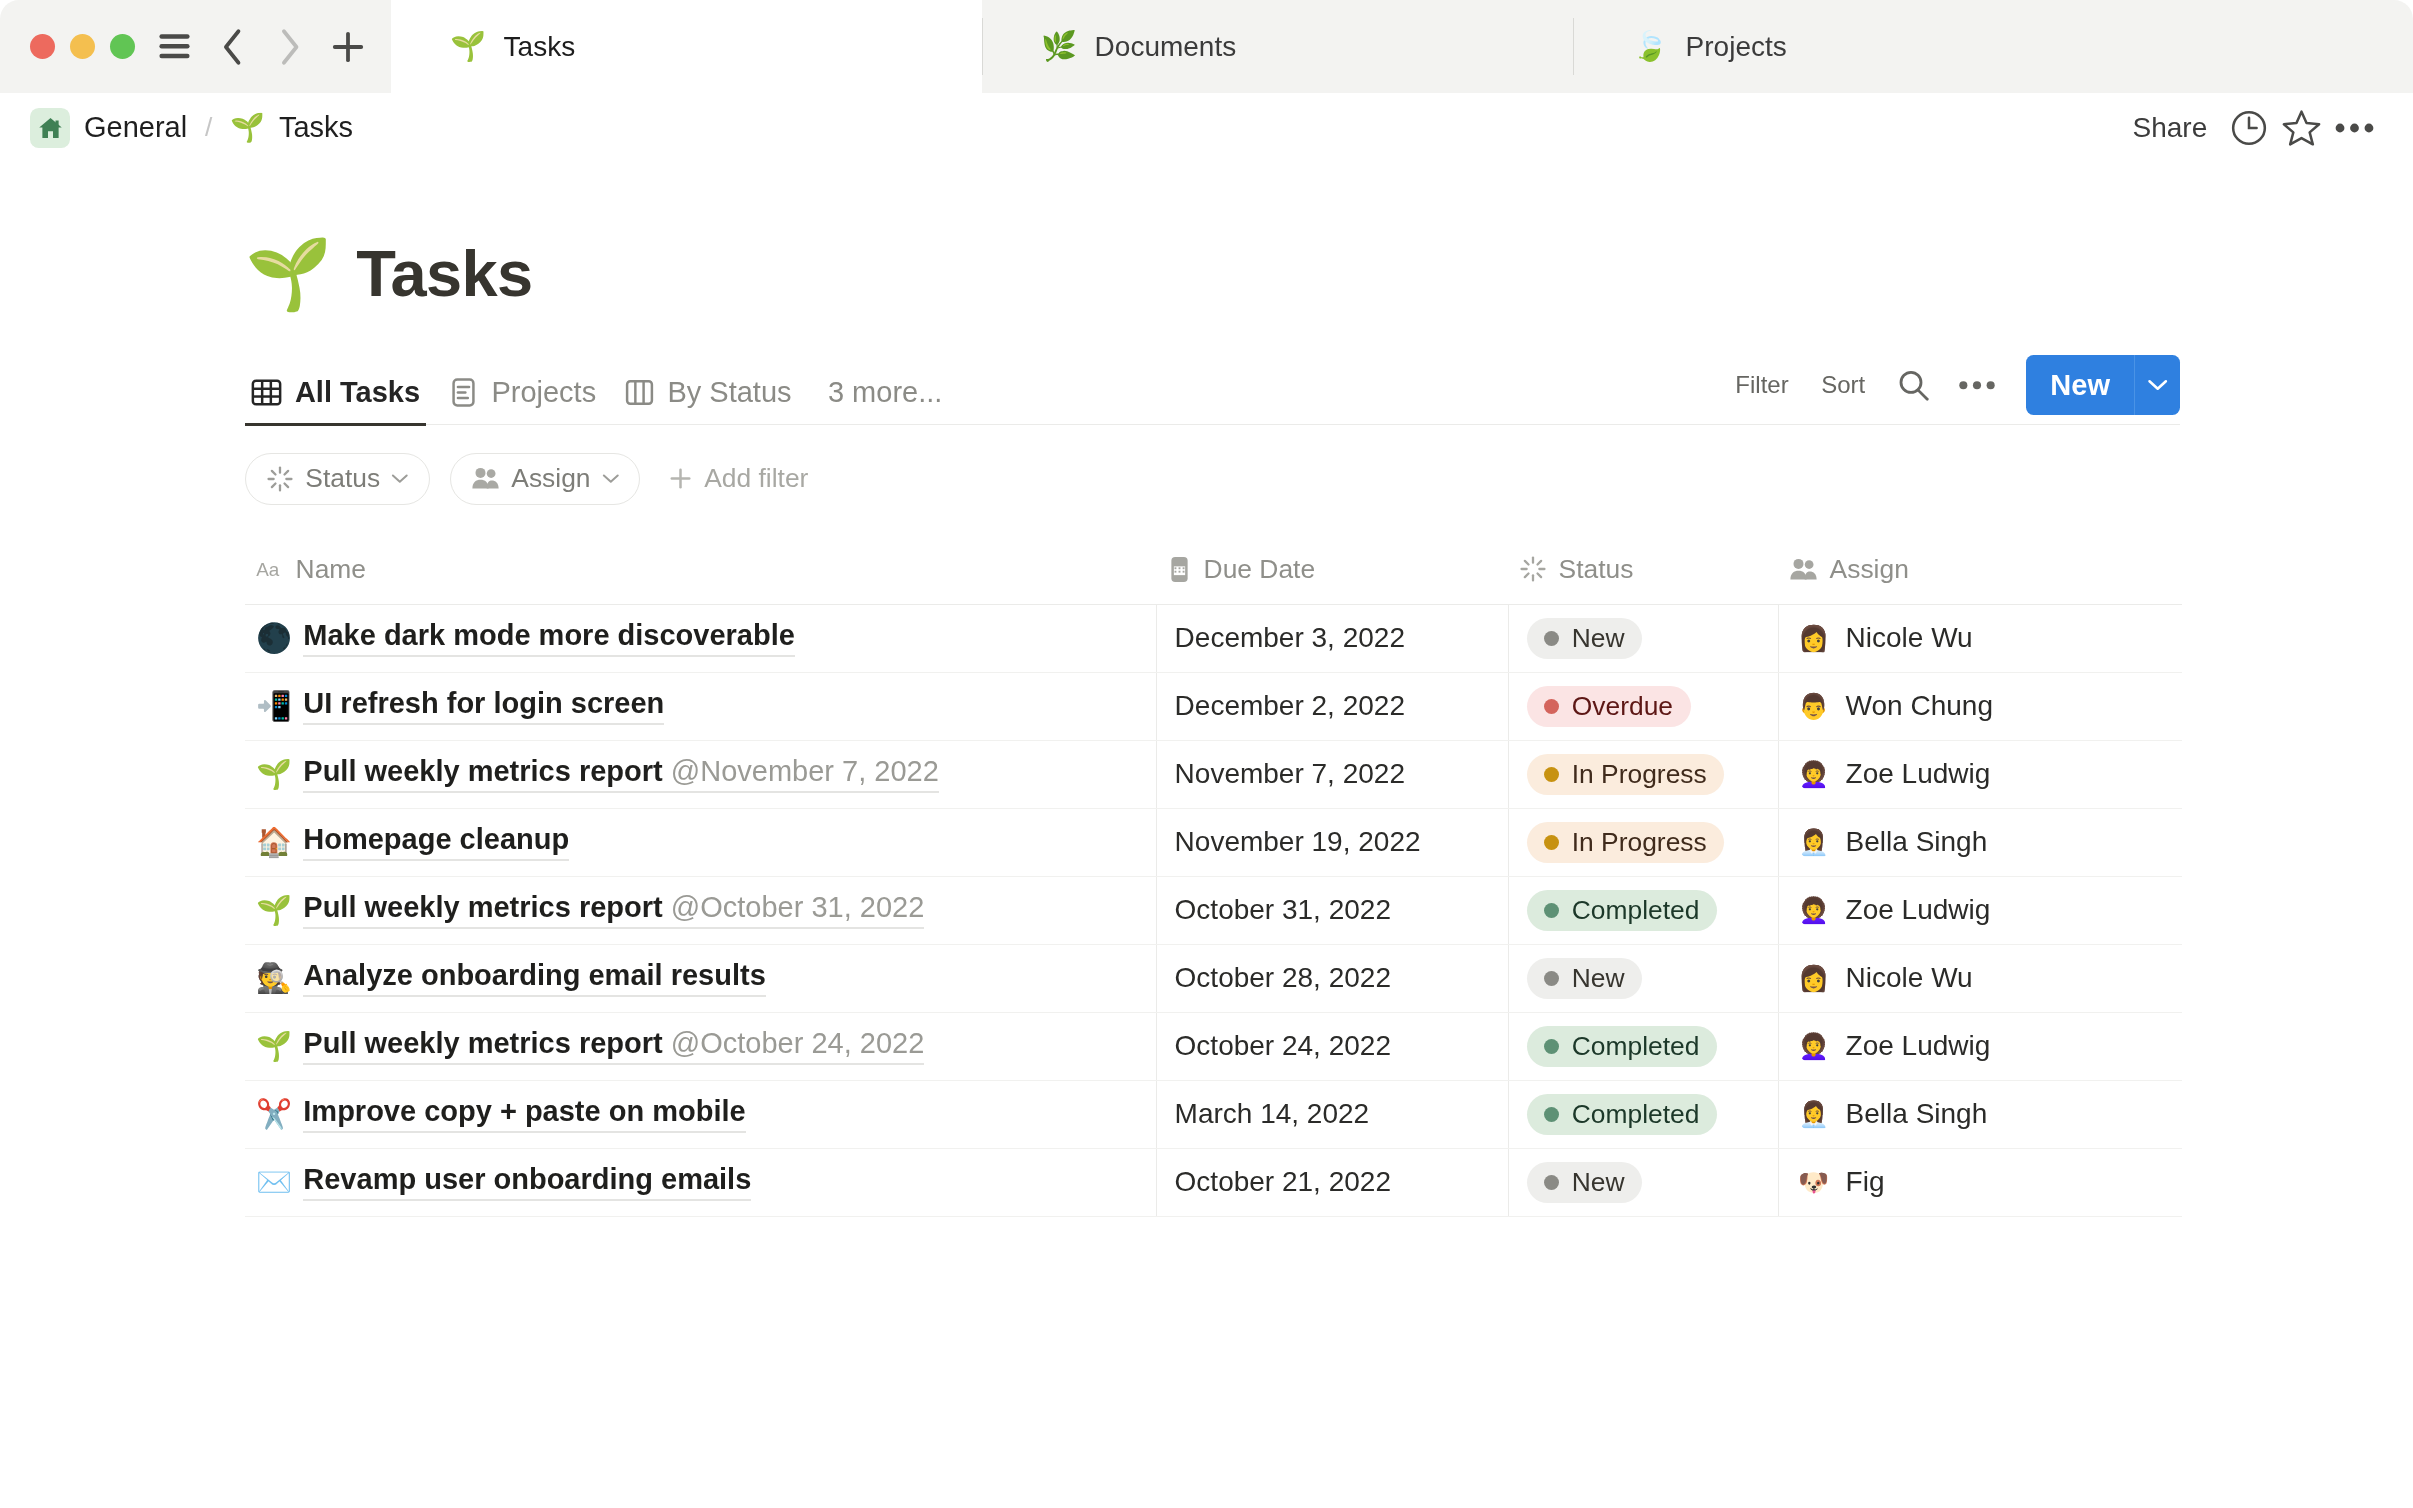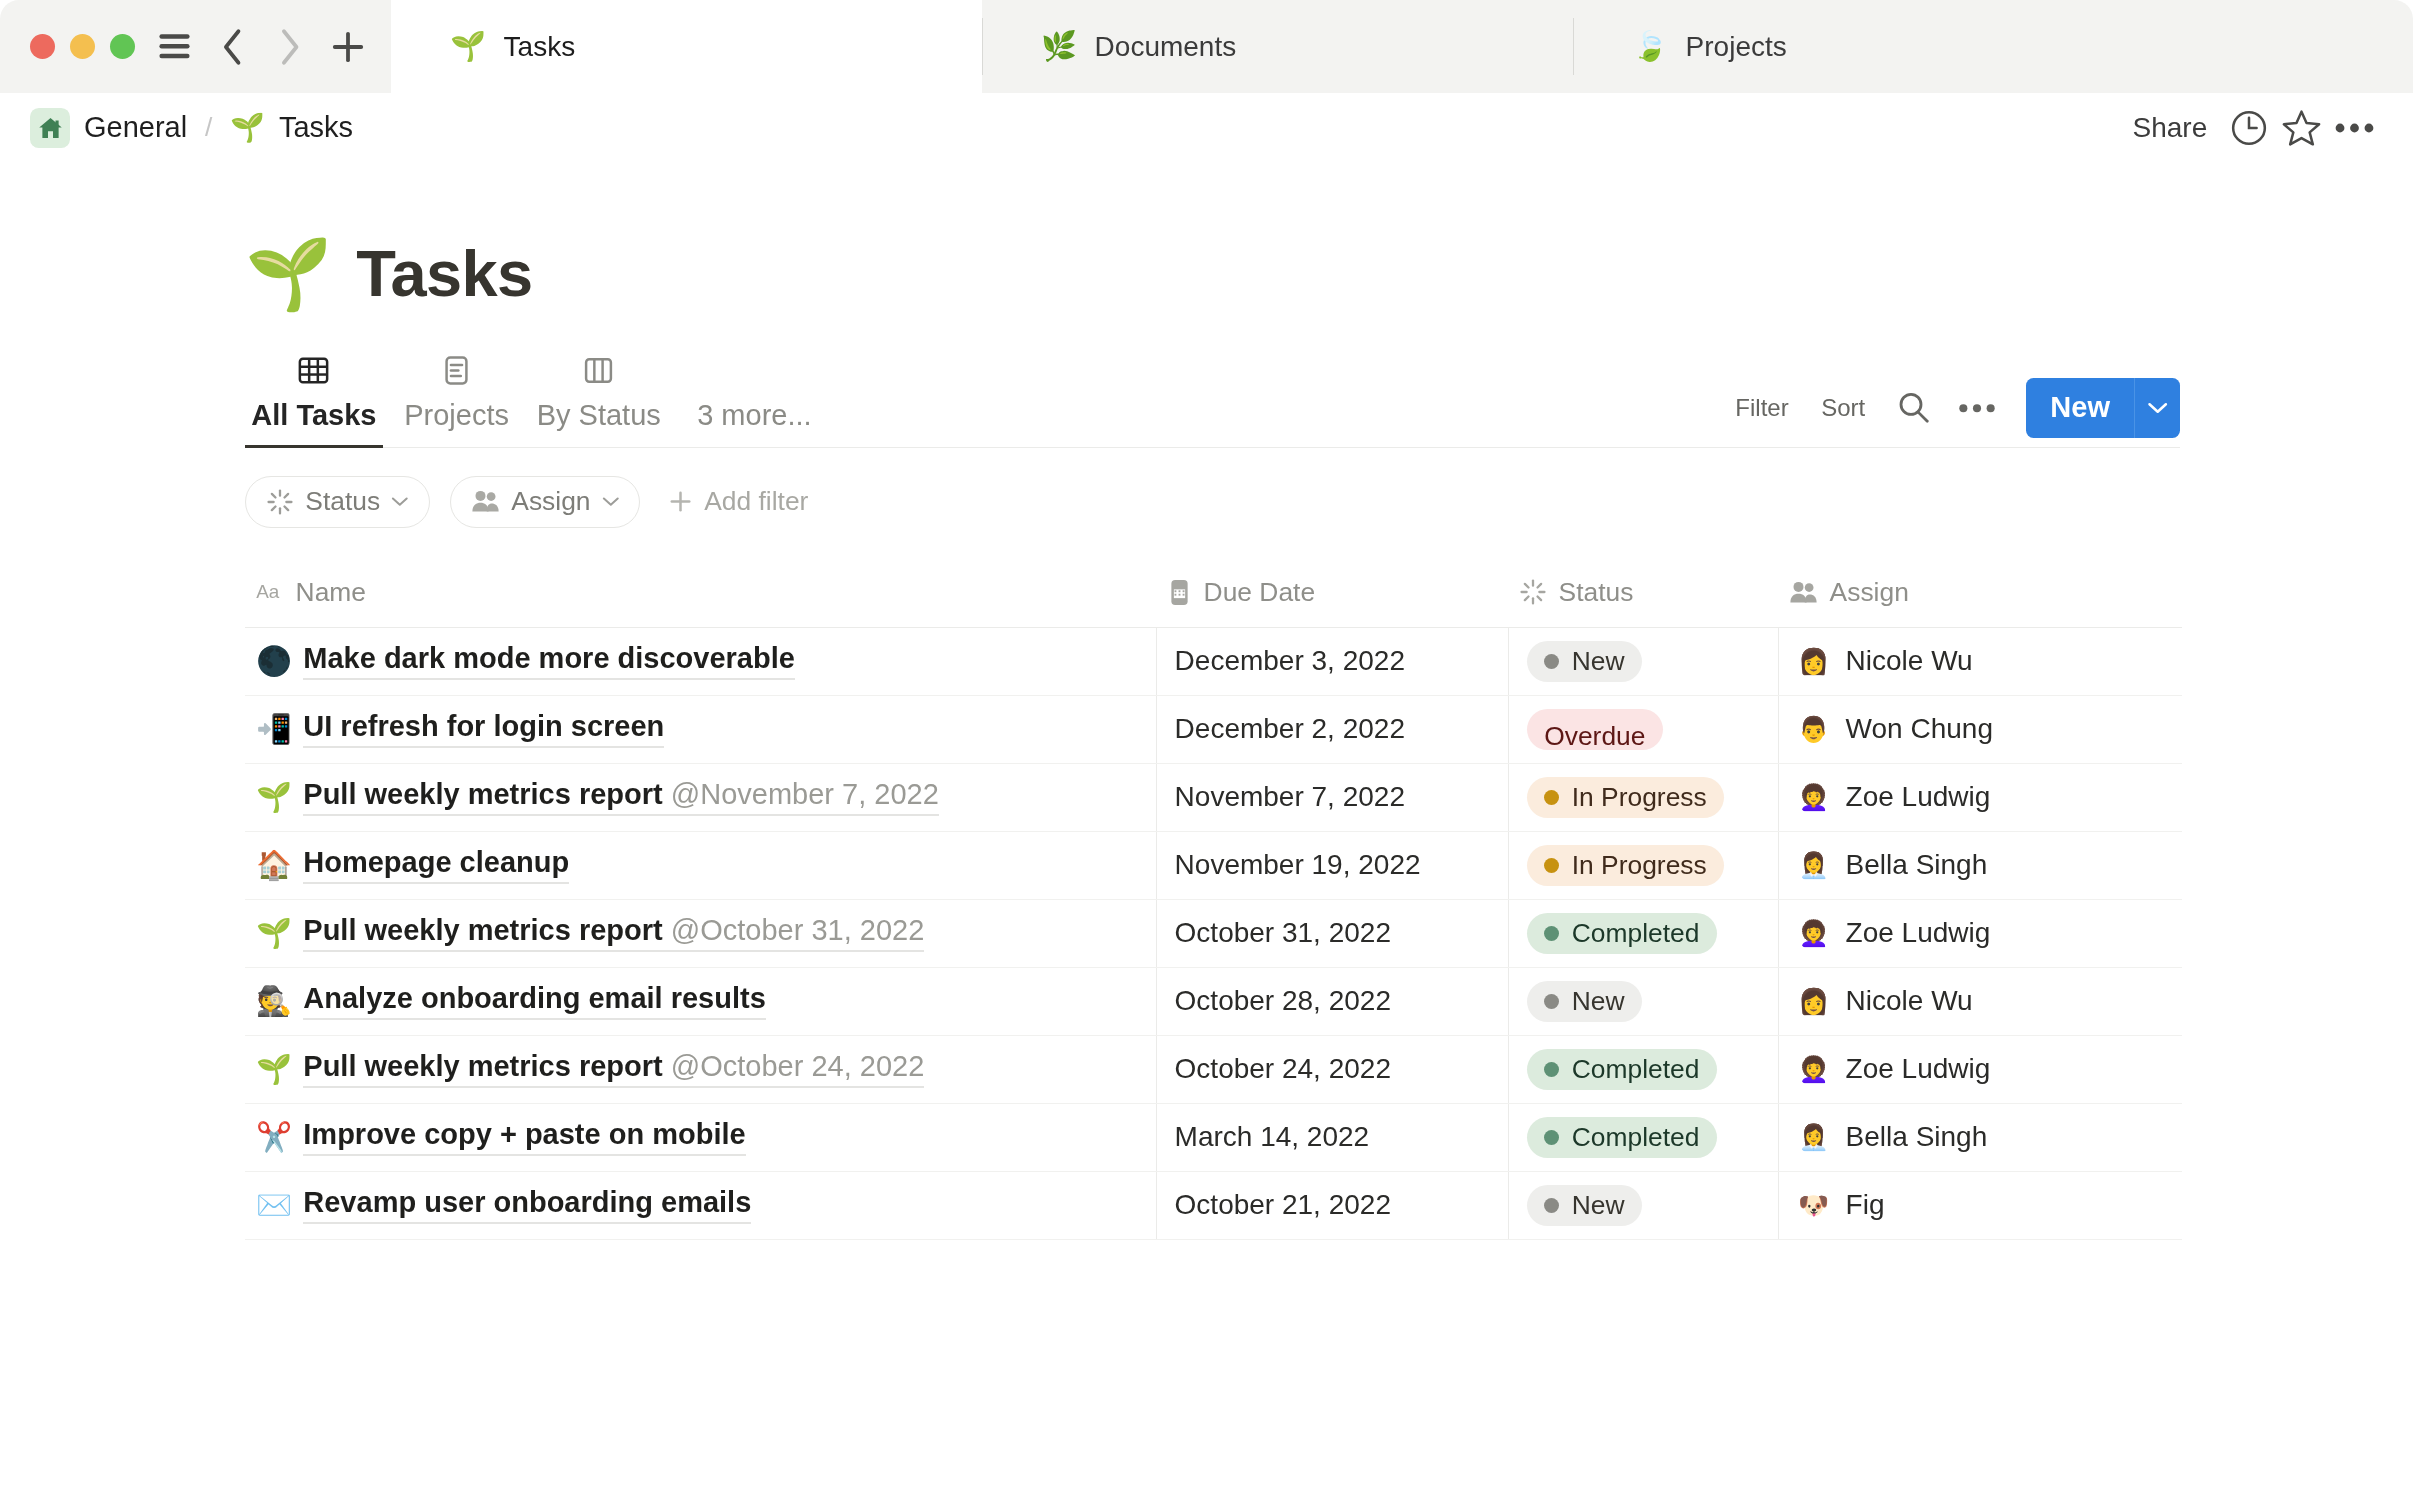--- a/index.html
+++ b/index.html
@@ -184,21 +184,20 @@
   }
   .viewtab {
     display: flex;
     align-items: center;
     gap: 12.6px;
     padding: 0 21.4px 15px 6.3px;
     font-size: 29px;
     color: #8b8b86;
     position: relative;
     white-space: nowrap;
-    flex-direction: column;
   }
   .viewtab.active { color: #252525; font-weight: 600; }
   .viewtab.active::after {
     content: "";
     position: absolute;
     left: 0; right: 15px;
     bottom: -1.9px;
     height: 3.1px;
     background: #37352f;
   }
@@ -632,21 +631,21 @@
             </div>
             <div class="trow">
               <div class="td col-name name-cell">
                 <span class="row-emoji">📲</span>
                 <span class="name-text"><span>UI refresh for login screen</span><span class="mention"></span></span>
               </div>
               <div class="td col-date bordered">
                 <span class="date-text">December 2, 2022</span>
               </div>
               <div class="td col-status bordered">
-                <span class="badge" style="background: rgb(251, 228, 228); color: rgb(93, 23, 21); flex-direction: column;">
+                <span class="badge" style="background: rgb(251, 228, 228); color: rgb(93, 23, 21);">
                   <span class="bdot" style="background: rgb(212, 100, 92);"></span>
                   <span>Overdue</span>
                 </span>
               </div>
               <div class="td col-assign bordered assign-cell">
                 <span class="avatar">👨</span>
                 <span class="assign-name">Won Chung</span>
               </div>
             </div>
             <div class="trow">

